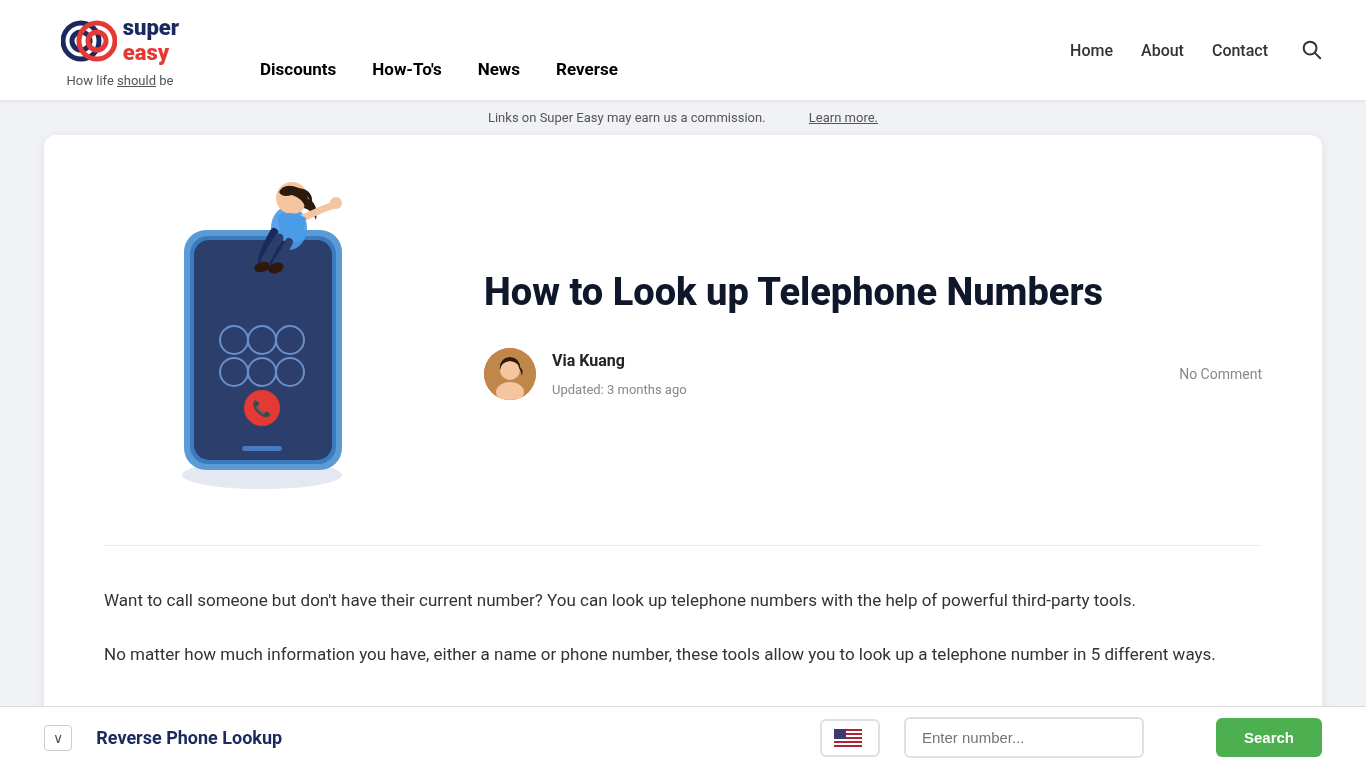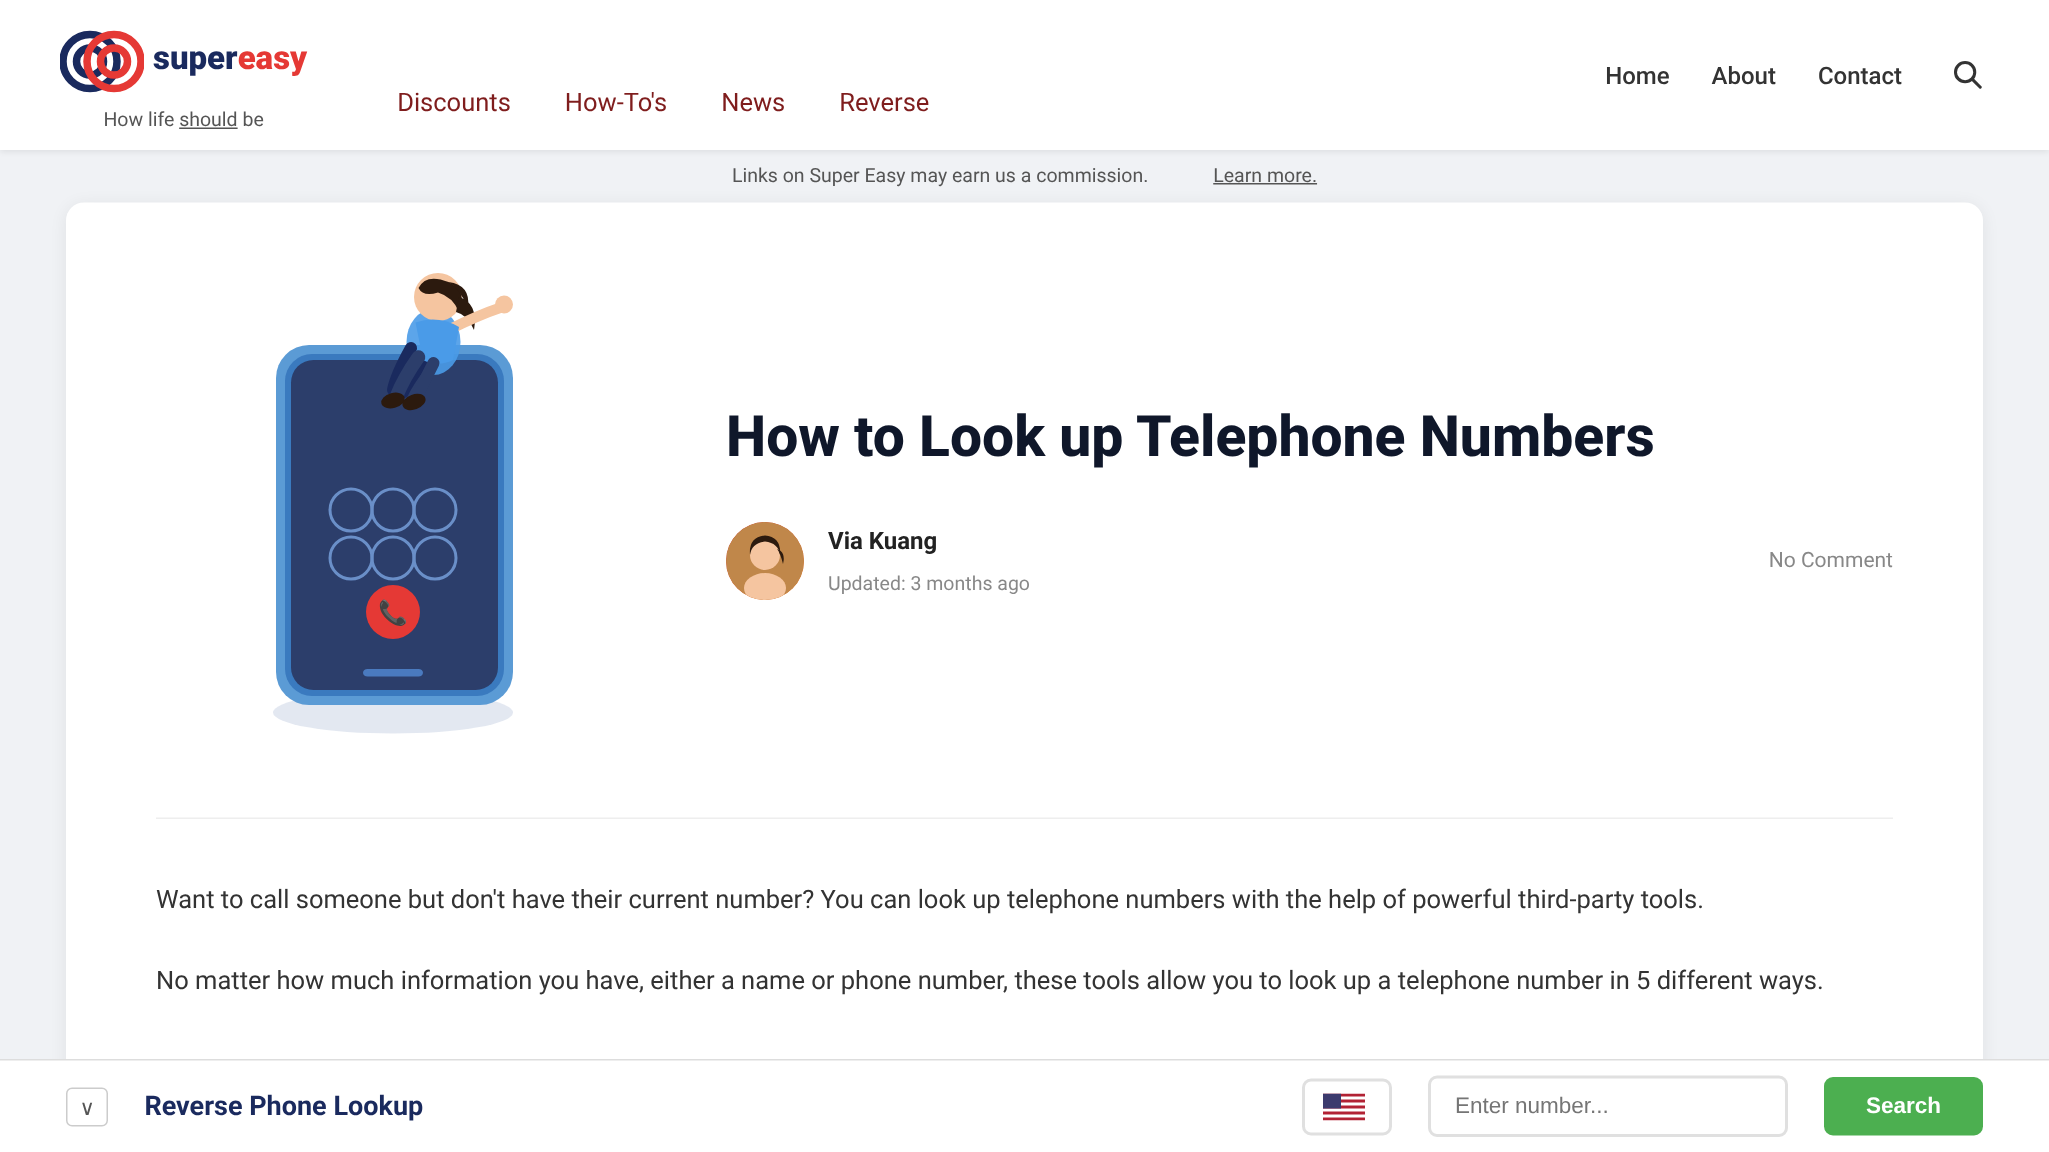--- a/index.html
+++ b/index.html
@@ -27,20 +27,21 @@
       margin-right: 60px;
       min-width: 160px;
     }
     .logo-img {
       display: flex;
       align-items: center;
       gap: 6px;
     }
     .logo-text-block {
       display: flex;
+      flex-direction: column;
       line-height: 1.1;
     }
     .logo-tagline {
       font-size: 13px;
       color: #555;
       margin-top: 4px;
       text-align: center;
     }
     .logo-tagline em {
       font-style: normal;
@@ -49,22 +50,22 @@
 
     nav.main-nav {
       display: flex;
       align-items: center;
       gap: 36px;
       flex: 1;
     }
     nav.main-nav a {
       text-decoration: none;
       font-size: 17px;
-      font-weight: 400;
-      color: #7f1d1d;
+      font-weight: 700;
+      color: #000000;
       margin-top: 38px;
     }
 
     .right-nav {
       display: flex;
       align-items: center;
       gap: 28px;
     }
     .right-nav a {
       text-decoration: none;
@@ -223,20 +224,21 @@
     }
     .bottom-bar-btn {
       background: #4caf50;
       color: #fff;
       border: none;
       border-radius: 6px;
       padding: 11px 28px;
       font-size: 15px;
       font-weight: 600;
       cursor: pointer;
+      margin-left: 48px;
     }
   </style>
 </head>
 <body>
 
 <header>
   <div class="logo-area">
     <div class="logo-img">
 
       <svg width="56" height="56" viewBox="0 0 56 56">

